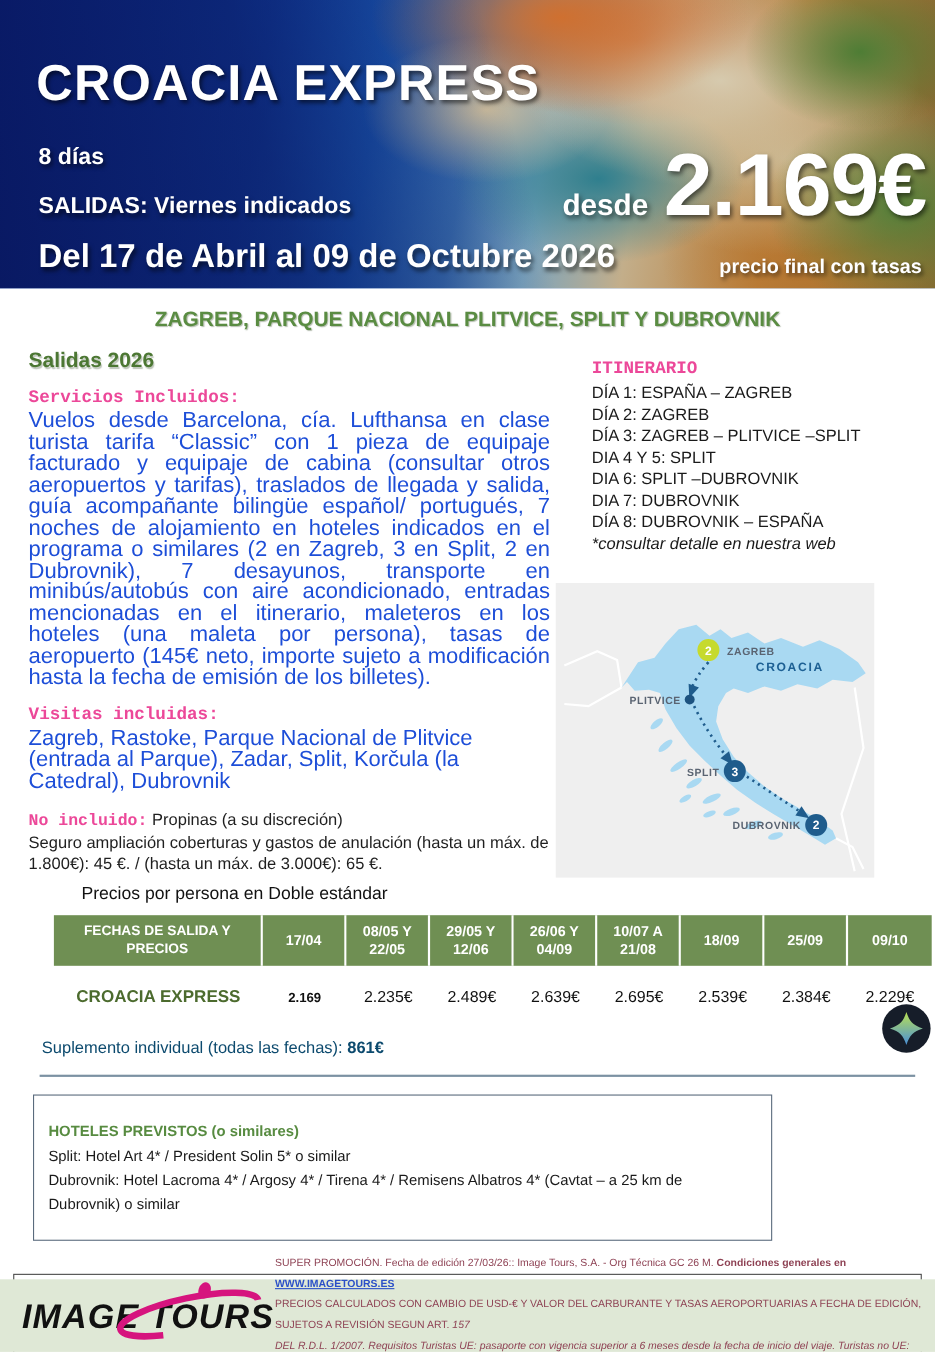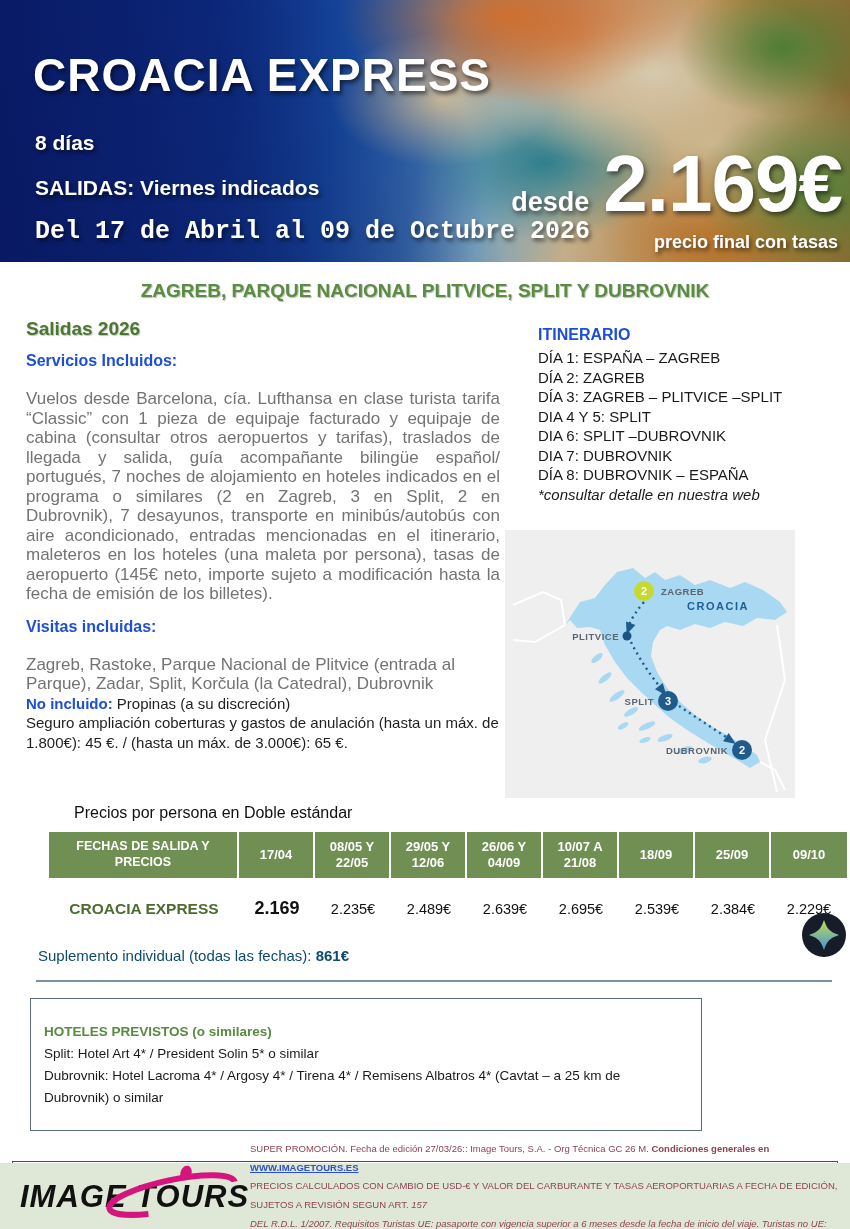--- a/index.html
+++ b/index.html
@@ -22,64 +22,64 @@
       radial-gradient(160px 95px at 52% 38%, #cdbd9c 0%, rgba(205,189,156,0) 70%),
       radial-gradient(190px 110px at 64% 62%, #2f7f8e 0%, rgba(47,127,142,0) 70%),
       radial-gradient(250px 130px at 84% 55%, #c8b288 0%, rgba(200,178,136,0) 68%),
       radial-gradient(210px 120px at 88% 90%, #b8762f 0%, rgba(184,118,47,0) 70%),
       linear-gradient(100deg, #0c2e92 0%, #123f9f 28%, #1a55ae 40%, #3a6fb0 50%, #7aa3bd 58%, #c3ae8a 68%, #b97f3c 82%, #7d642f 100%);
   }
   .hero .txt { position:absolute; color:#fff; text-shadow:2px 3px 4px rgba(0,0,0,.55); }
   .hero-title { left:33px; top:48px; font-size:46px; font-weight:bold; letter-spacing:1px; }
   .hero-days  { left:35px; top:131px; font-size:21px; font-weight:bold; }
   .hero-salidas { left:35px; top:176px; font-size:21px; font-weight:bold; }
-  .hero-dates { left:35px; top:217px; font-size:25px; font-weight:bold;font-family:Liberation Mono, monospace; }
-  .hero-price { position:absolute; right:8px; top:144px; display:flex; align-items:baseline; gap:14px;
+  .hero-dates { left:35px; top:217px; font-size:30px; font-weight:bold; }
+  .hero-price { position:absolute; right:8px; top:128px; display:flex; align-items:baseline; gap:14px;
                 color:#fff; text-shadow:2px 3px 5px rgba(0,0,0,.55); }
   .hero-price .desde { font-size:27px; font-weight:bold; }
   .hero-price .amount { font-size:80px; font-weight:bold; letter-spacing:-1px; line-height:1; }
   .hero-note { right:12px; top:232px; font-size:18px; font-weight:bold; }
 
   
   .subtitle { margin-top:18px; text-align:center; font-size:19px; font-weight:bold;
               color:#5a8c42; text-shadow:1px 1px 1px rgba(90,110,80,.45); }
 
   
   .columns { display:flex; margin-top:12px; padding-left:26px; min-height:512px; }
   .col-left { width:474px; display:flex; flex-direction:column; }
   .col-right { flex:1; padding-left:38px; }
 
-  .h-green { color:#1d4ed8; font-weight:bold; font-size:16px; }
+  .h-green { color:#ec4899; font-weight:bold; font-size:16px;font-family:Liberation Mono, monospace; }
   .salidas-heading { font-size:19px; font-weight:bold; color:#4c7733; text-shadow:1px 1px 1px rgba(90,110,80,.4); margin-top:4px; }
   .salidas-list { margin-top:4px; font-size:15px; line-height:19.5px; color:#6f9a50; }
   .servicios-heading { margin-top:12px; }
-  .para { margin-top:19px; font-size:17px; line-height:19.5px; color:#737373; text-align:justify; }
+  .para { margin-top:3px; font-size:20px; line-height:19.5px; color:#1d4ed8; text-align:justify; }
   .para-left { text-align:left; }
   .visitas-heading { margin-top:14px; }
-  .noinc { font-size:15px; line-height:19.5px; color:#1f1f1f; }
+  .noinc { margin-top:16px; font-size:15px; line-height:19.5px; color:#1f1f1f; }
   .noinc .h-green { font-size:15px; }
   .precios-intro { margin-top:auto; font-size:16px; color:#111; padding-bottom:4px;margin-left:48px; }
 
   .itin-heading { margin-top:12px; }
   .itin-list { margin-top:4px; font-size:15px; line-height:19.5px; color:#1a1a1a; }
   .itin-note { font-size:15px; font-style:italic; color:#1a1a1a; line-height:19.5px; }
   .map-wrap { margin-top:26px; margin-left:-33px; width:290px; height:268px; }
 
   
   .price-table { margin:6px 0 0 35px; width:812px; }
   .tr { display:grid; grid-template-columns:190px repeat(8, 1fr);padding-left:14px; }
   .th { background:#6f8f53; color:#fff; font-size:13px; font-weight:bold; text-align:center;
         display:flex; align-items:center; justify-content:center; padding:5px 3px; min-height:46px;
         border-right:2px solid #fff; line-height:1.25; }
   .th:last-child { border-right:none; }
   .th.first { font-size:12.5px; }
   .trow { margin-top:16px; }
   .td { display:flex; align-items:center; justify-content:center; font-size:14.5px; color:#111; padding:4px 2px; }
   .td.label { color:#4c6b2e; font-weight:bold; font-size:15.5px; }
-  .td.base { font-weight:bold; font-size:18px; }
+  .td.base { font-weight:bold; font-size:12px; }
 
   .suplemento { margin:24px 16px 0 38px; font-size:15px; color:#0c4a6e; }
   .suplemento b { font-size:15px; }
   .rule { margin:16px 0 0 36px; width:796px; height:2px; background:#7b91a2; }
 
   
   .hotels-box { margin:16px 0 0 30px; width:672px; border:1.5px solid #5a6b7d; padding:22px 13px;
                 font-size:13.5px; line-height:1.62; color:#1a1a1a; }
   .hotels-box .hb-title { color:#578b40; font-weight:bold; }
 

